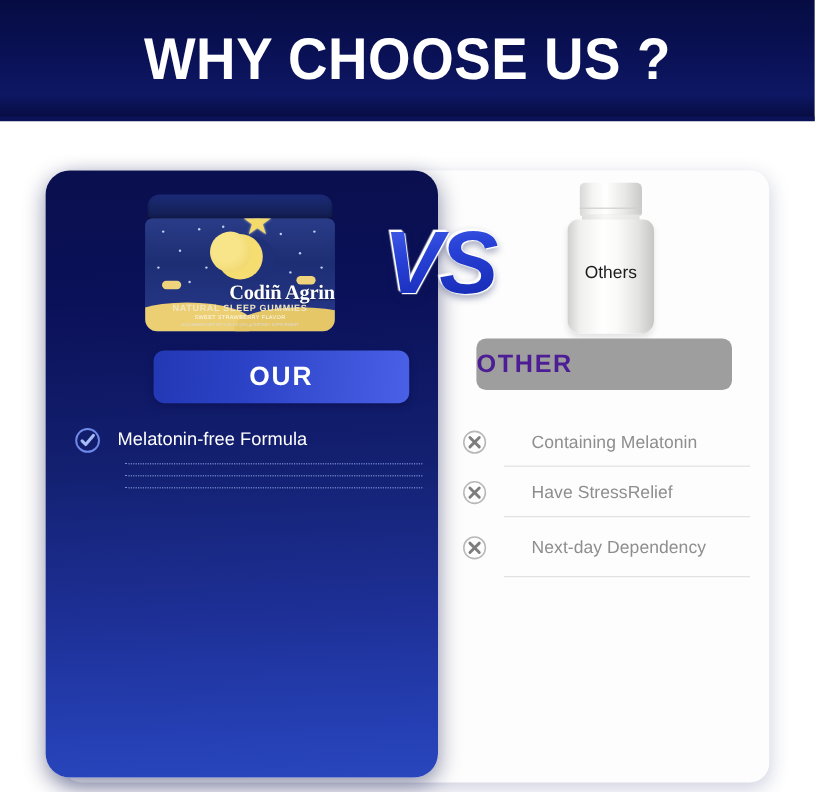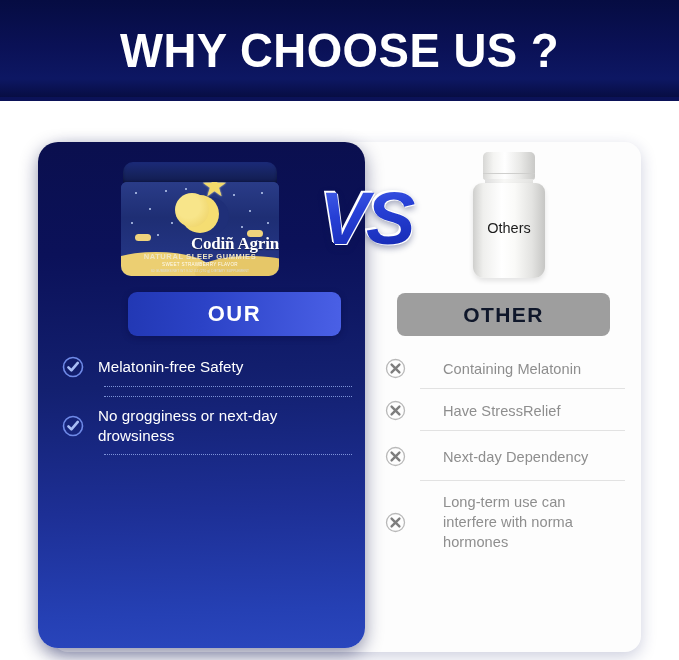--- a/index.html
+++ b/index.html
@@ -284,29 +284,28 @@
     font-weight: bold;
     letter-spacing: 1.6px;
     text-align: center;
     line-height: 44px;
     border: none;
     box-shadow: 0 2px 6px rgba(5,10,60,0.35);
     margin-left: 37px;
   }
   .btn-other {
     position: absolute;
-    left: 397px; top: 293px;
+    left: 397px; top: 282px;
     width: 213px; height: 43px;
     border-radius: 8px;
     background: #9e9e9e;
-    color: #0f172a;
+    color: #4c1d95;
     font-size: 21px;
     font-weight: bold;
     letter-spacing: 1.4px;
-    text-align: center;
     line-height: 43px;
     border: none;
   }
 
   
   .list-our {
     position: absolute;
     left: 62px; top: 356px;
     width: 290px;
   }
@@ -417,35 +416,26 @@
 
   <div class="list-our">
 
     <div class="row row-our">
       <span class="icon-check">
         <svg width="22" height="22" viewBox="0 0 22 22">
           <circle cx="11" cy="11" r="9.5" fill="none" stroke="#6f8ae8" stroke-width="1.6"></circle>
           <path d="M6.4 11.4 L9.4 14.4 L15.8 6.9" fill="none" stroke="#a8bdf5" stroke-width="2.6" stroke-linecap="round" stroke-linejoin="round"></path>
         </svg>
       </span>
-      <span class="our-text">Melatonin-free Safety</span>
+      <span class="our-text">Melatonin-free Formula</span>
     </div>
     <div class="div-dotted"></div>
 
     <div class="div-dotted"></div>
 
-    <div class="row row-our">
-      <span class="icon-check">
-        <svg width="22" height="22" viewBox="0 0 22 22">
-          <circle cx="11" cy="11" r="9.5" fill="none" stroke="#6f8ae8" stroke-width="1.6"></circle>
-          <path d="M6.4 11.4 L9.4 14.4 L15.8 6.9" fill="none" stroke="#a8bdf5" stroke-width="2.6" stroke-linecap="round" stroke-linejoin="round"></path>
-        </svg>
-      </span>
-      <span class="our-text">No grogginess or next-day drowsiness</span>
-    </div>
     <div class="div-dotted"></div>
 
 
   </div>
 
   <div class="list-other">
 
     <div class="row row-other">
       <span class="icon-x">
         <svg width="21" height="21" viewBox="0 0 21 21">
@@ -472,25 +462,16 @@
       <span class="icon-x">
         <svg width="21" height="21" viewBox="0 0 21 21">
           <circle cx="10.5" cy="10.5" r="9" fill="none" stroke="#b8b8b8" stroke-width="1.3"></circle>
           <path d="M6.6 6.6 L14.4 14.4 M14.4 6.6 L6.6 14.4" fill="none" stroke="#7d7d7d" stroke-width="2.4" stroke-linecap="round"></path>
         </svg>
       </span>
       <span class="other-text">Next-day Dependency</span>
     </div>
     <div class="div-solid"></div>
 
-    <div class="row row-other" style="min-height:46px;">
-      <span class="icon-x">
-        <svg width="21" height="21" viewBox="0 0 21 21">
-          <circle cx="10.5" cy="10.5" r="9" fill="none" stroke="#b8b8b8" stroke-width="1.3"></circle>
-          <path d="M6.6 6.6 L14.4 14.4 M14.4 6.6 L6.6 14.4" fill="none" stroke="#7d7d7d" stroke-width="2.4" stroke-linecap="round"></path>
-        </svg>
-      </span>
-      <span class="other-text" style="max-width:170px;">Long-term use can interfere with norma hormones</span>
-    </div>
 
   </div>
 
 </div>
 
 </body></html>

